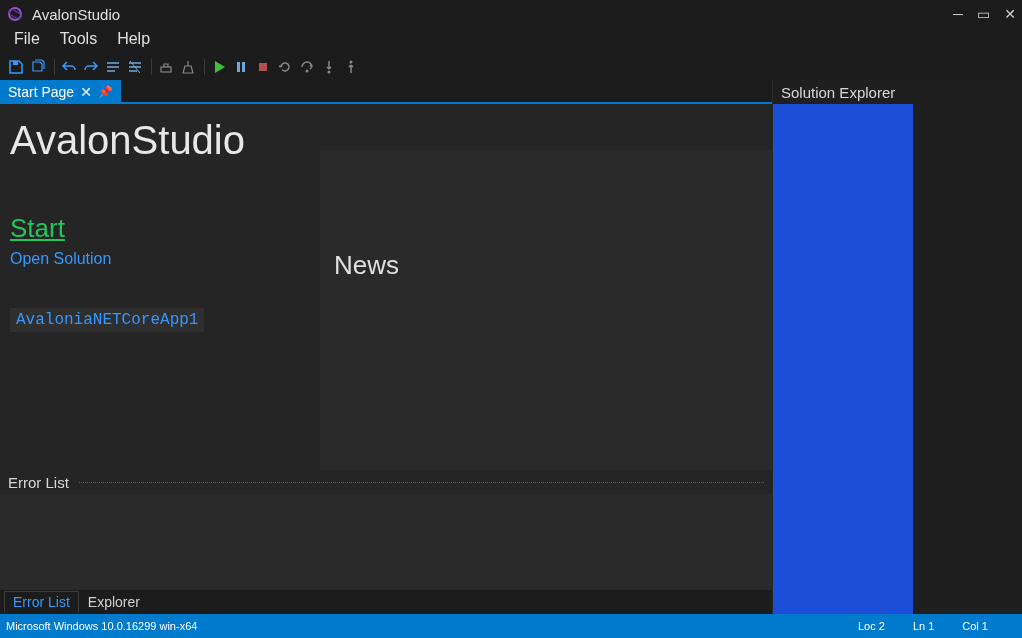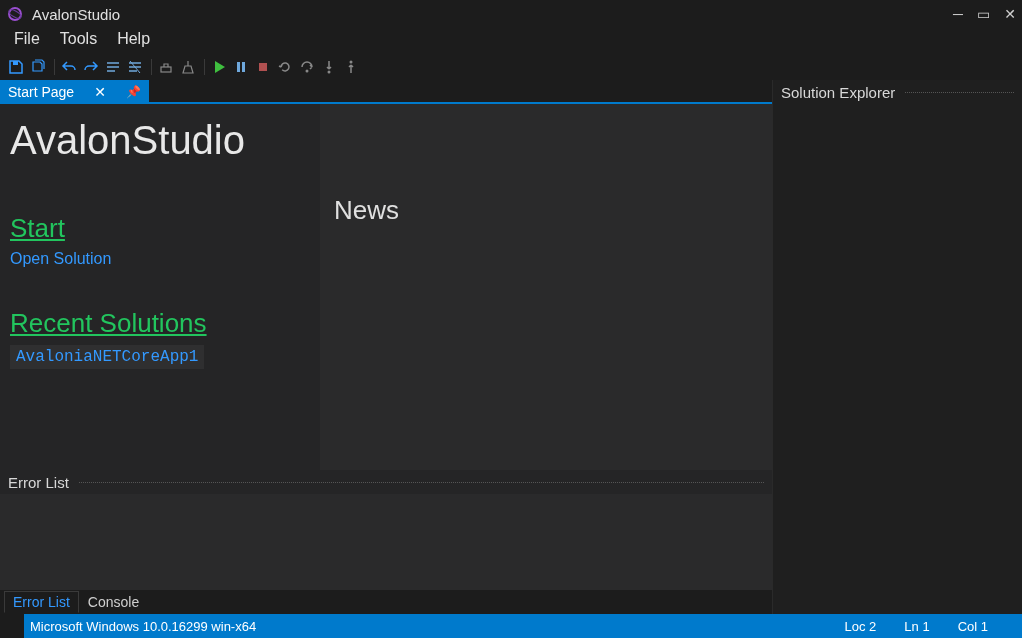--- a/index.html
+++ b/index.html
@@ -20,33 +20,33 @@
 
   
   .toolbar { height: 26px; display: flex; align-items: center; padding: 0 6px; background: #1c1c1c; }
   .toolbar .tb-btn { display: flex; align-items: center; justify-content: center; width: 20px; height: 20px; margin-right: 2px; }
   .toolbar .sep { width: 1px; height: 16px; background: #3a3a3a; margin: 0 4px; }
   .toolbar svg { display: block; }
 
   
   .main { flex: 1; display: flex; min-height: 0; }
   .editor-col { flex: 1; display: flex; flex-direction: column; min-width: 0; }
-  .right-col { width: 250px; display: flex; flex-direction: column; background: #0ea5e9; border-left: 1px solid #2a2a2a; }
+  .right-col { width: 250px; display: flex; flex-direction: row; background: #1d4ed8; border-left: 1px solid #2a2a2a; }
 
   
   .tabstrip { height: 24px; display: flex; align-items: stretch; background: #1c1c1c; position: relative; }
   .tabstrip::after { content:""; position:absolute; left:0; right:0; bottom:0; height:2px; background:#007acc; }
-  .doc-tab { display: flex; align-items: center; background: #007acc; color: #fff; padding: 0 8px; font-size: 14px; gap: 20px; position: relative; z-index: 2; }
+  .doc-tab { display: flex; align-items: center; background: #007acc; color: #fff; padding: 0 8px; font-size: 14px; gap: 6px; position: relative; z-index: 2; }
   .doc-tab .close-x { font-size: 14px; line-height: 1; }
   .doc-tab .pin { font-size: 12px; }
 
   
   .startpage { flex: 1; display: flex; background: #252526; min-height: 0; }
   .sp-left { width: 320px; background: #252526; padding: 10px 10px 10px 10px; }
-  .sp-right { flex: 1; background: #2a2a2b; padding: 1px 14px; }
+  .sp-right { flex: 1; background: #2a2a2b; padding: 10px 14px; margin-top: 46px; }
   .sp-title { font-size: 40px; font-weight: 300; color: #e8e8e8; margin-top: 4px; margin-bottom: 50px; }
   .sp-h2 { font-size: 26px; font-weight: 300; color: #22c55e; margin-bottom: 6px; text-decoration: underline; }
   .sp-link { color: #3399ff; font-size: 16px; display: block; margin: 1px 0; cursor: default; }
   .sp-section { margin-bottom: 40px; }
   .sp-recent-item { background: #2f2f30; color: #3399ff; font-size: 16px; padding: 3px 6px; display: inline-block; font-family: Liberation Mono, monospace; }
   .sp-news-h { font-size: 26px; font-weight: 300; color: #e0e0e0; margin-top: 90px; }
 
   
   .panel-header { height: 24px; display: flex; align-items: center; padding: 0 8px; background: #1f1f1f; }
   .panel-header .label { font-size: 15px; color: #d8d8d8; }
@@ -56,21 +56,21 @@
   
   .error-panel { height: 144px; display: flex; flex-direction: column; background: #5eead4; }
   .error-panel .panel-header { background: #252526; }
   .error-panel .panel-header .dots { border-top: 1px dotted #555; }
   .error-body { flex:1; background: #2a2a2b; }
   .bottom-tabs { height: 24px; display: flex; align-items: center; background: #1c1c1c; padding: 0 4px; }
   .bottom-tabs .btab { padding: 2px 8px; font-size: 14px; border: 1px solid transparent; color: #d0d0d0; }
   .bottom-tabs .btab.active { border-top: 1px solid #3a3a3a; border-left: 1px solid #3a3a3a; border-right: 1px solid #3a3a3a; color: #3399ff; }
 
   
-  .statusbar { height: 24px; background: #007acc; color: #fff; display: flex; align-items: center; font-size: 13px; padding: 0 6px; margin-left: 24px; }
+  .statusbar { height: 24px; background: #007acc; color: #fff; display: flex; align-items: center; font-size: 11px; padding: 0 6px; }
   .statusbar .spacer { flex: 1; }
   .statusbar .cell { margin-right: 28px; }
 </style>
 </head>
 <body>
 
 <div class="titlebar">
   <svg class="logo" viewBox="0 0 24 24">
     <circle cx="12" cy="12" r="8" fill="none" stroke="#9b4fd1" stroke-width="2.5"></circle>
     <ellipse cx="12" cy="12" rx="9" ry="4" fill="none" stroke="#6a3a9e" stroke-width="1.5" transform="rotate(30 12 12)"></ellipse>
@@ -191,38 +191,37 @@
     </div>
 
     <div class="startpage">
       <div class="sp-left">
         <div class="sp-title">AvalonStudio</div>
         <div class="sp-section">
           <div class="sp-h2">Start</div>
           <a class="sp-link">Open Solution</a>
         </div>
         <div class="sp-section">
-          <div class="sp-h2">Recent Solutions</div>
           <div class="sp-recent-item">AvaloniaNETCoreApp1</div>
         </div>
       </div>
       <div class="sp-right">
         <div class="sp-news-h">News</div>
       </div>
     </div>
 
     <div class="error-panel">
       <div class="panel-header">
         <span class="label">Error List</span>
         <div class="dots"></div>
       </div>
       <div class="error-body"></div>
       <div class="bottom-tabs">
         <div class="btab active">Error List</div>
-        <div class="btab">Console</div>
+        <div class="btab">Explorer</div>
       </div>
     </div>
   </div>
 
   <div class="right-col">
     <div class="panel-header">
       <span class="label">Solution Explorer</span>
       <div class="dots"></div>
     </div>
     <div class="panel-body"></div>

